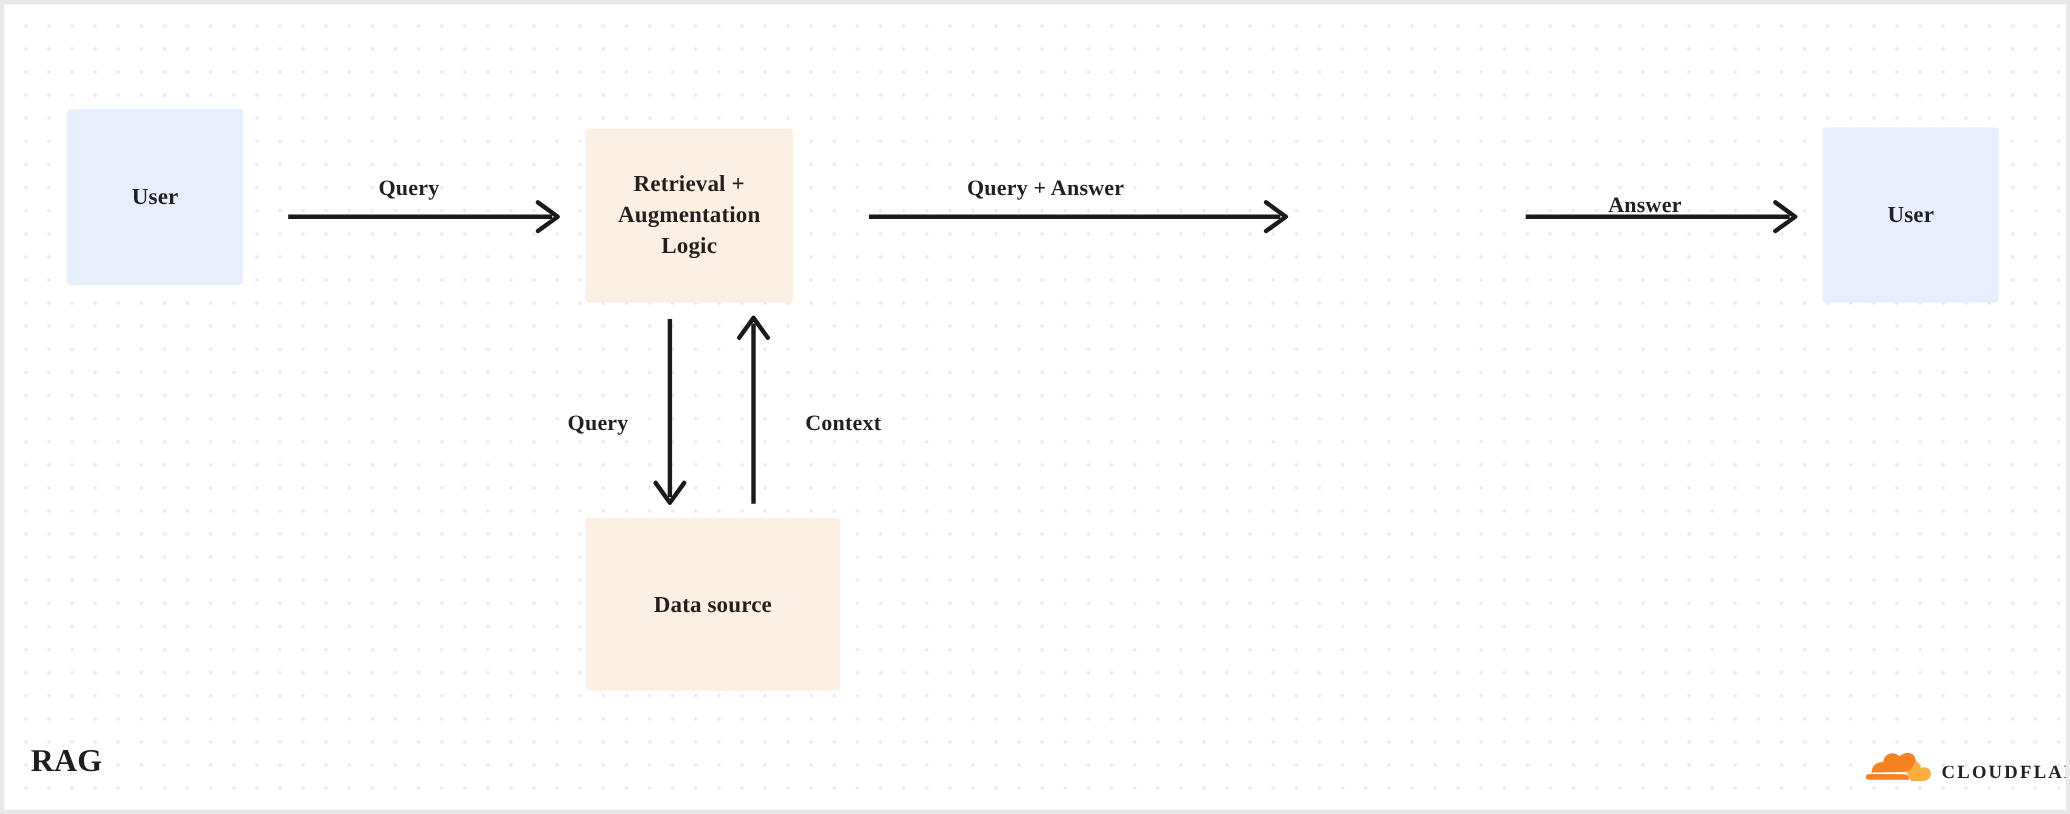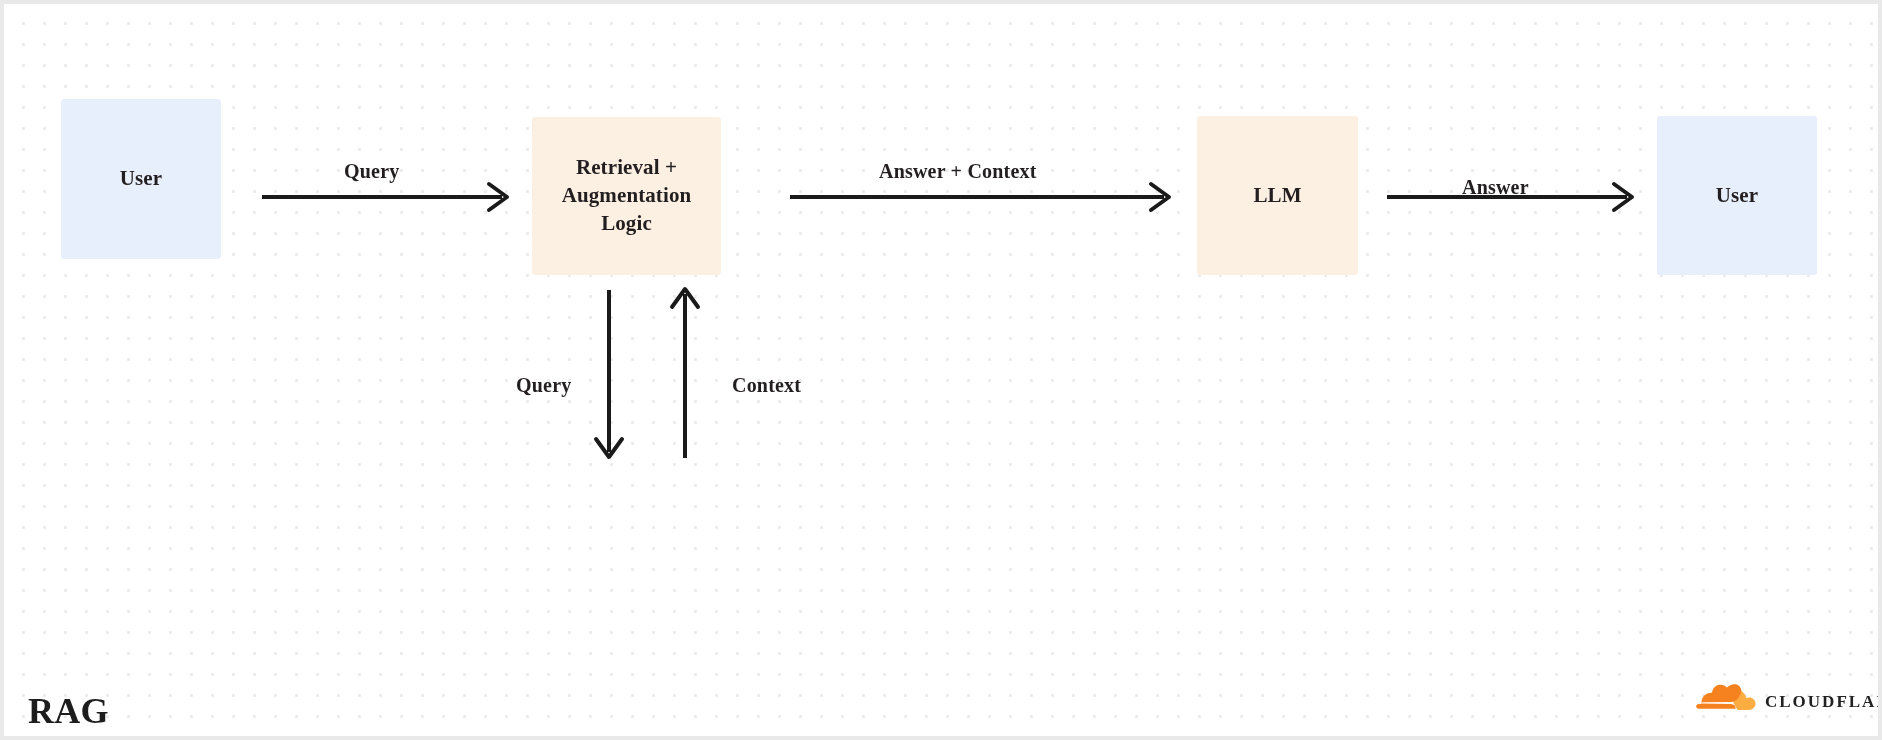--- a/index.html
+++ b/index.html
@@ -55,22 +55,22 @@
   
   .arrow-h, .arrow-v {
     position: absolute;
   }
   .arrow-h svg, .arrow-v svg { display: block; overflow: visible; }
 
   
   #diagram-title {
     position: absolute;
     left: 24px;
-    top: 686px;
-    font-size: 36px;
+    top: 672px;
+    font-size: 29px;
     font-weight: bold;
     color: #1d1d1d;
     letter-spacing: 0.2px;
   }
   #cloudflare-logo {
     position: absolute;
     left: 1692px;
     top: 680px;
     display: flex;
     align-items: center;
@@ -92,28 +92,28 @@
   <div class="node node-user" style="left:57px; top:95px; width:160px; height:160px;">
     <span class="node-label">User</span>
   </div>
 
   <div class="node node-cream" style="left:528px; top:113px; width:189px; height:158px;">
     <span class="node-label">Retrieval +
 Augmentation
 Logic</span>
   </div>
 
-  <div class="node node-cream" style="left:1193px; top:112px; width:161px; height:159px;">
-    <span class="node-label">LLM</span>
-  </div>
 
   <div class="node node-user" style="left:1653px; top:112px; width:160px; height:159px;">
     <span class="node-label">User</span>
   </div>
 
+  <div class="node node-cream" style="left:528px; top:467px; width:232px; height:157px;">
+    <span class="node-label">Data source</span>
+  </div>
 
   <div class="arrow-h" style="left:258px; top:178px; width:248px; height:30px;">
     <svg width="248" height="30" viewBox="0 0 248 30">
       <line x1="0" y1="15" x2="240" y2="15" stroke="#1a1a1a" stroke-width="4"></line>
       <polyline points="227,2 245,15 227,28" fill="none" stroke="#1a1a1a" stroke-width="4" stroke-linecap="round" stroke-linejoin="round"></polyline>
     </svg>
   </div>
 
   <div class="arrow-h" style="left:786px; top:178px; width:382px; height:30px;">
     <svg width="382" height="30" viewBox="0 0 382 30">
@@ -138,21 +138,21 @@
 
   <div class="arrow-v" style="left:665px; top:282px; width:32px; height:174px;">
     <svg width="32" height="174" viewBox="0 0 32 174">
       <line x1="16" y1="172" x2="16" y2="8" stroke="#1a1a1a" stroke-width="4"></line>
       <polyline points="3,21 16,3 29,21" fill="none" stroke="#1a1a1a" stroke-width="4" stroke-linecap="round" stroke-linejoin="round"></polyline>
     </svg>
   </div>
 
   <div class="conn-label" style="left:340px; top:144px;">Query</div>
 
-  <div class="conn-label" style="left:875px; top:144px;">Answer + Context</div>
+  <div class="conn-label" style="left:875px; top:144px;">Query + Answer</div>
 
   <div class="conn-label" style="left:1458px; top:160px;">Answer</div>
 
   <div class="conn-label" style="left:512px; top:358px;">Query</div>
 
   <div class="conn-label" style="left:728px; top:358px;">Context</div>
 
   <div id="diagram-title">RAG</div>
 
   <div id="cloudflare-logo">

